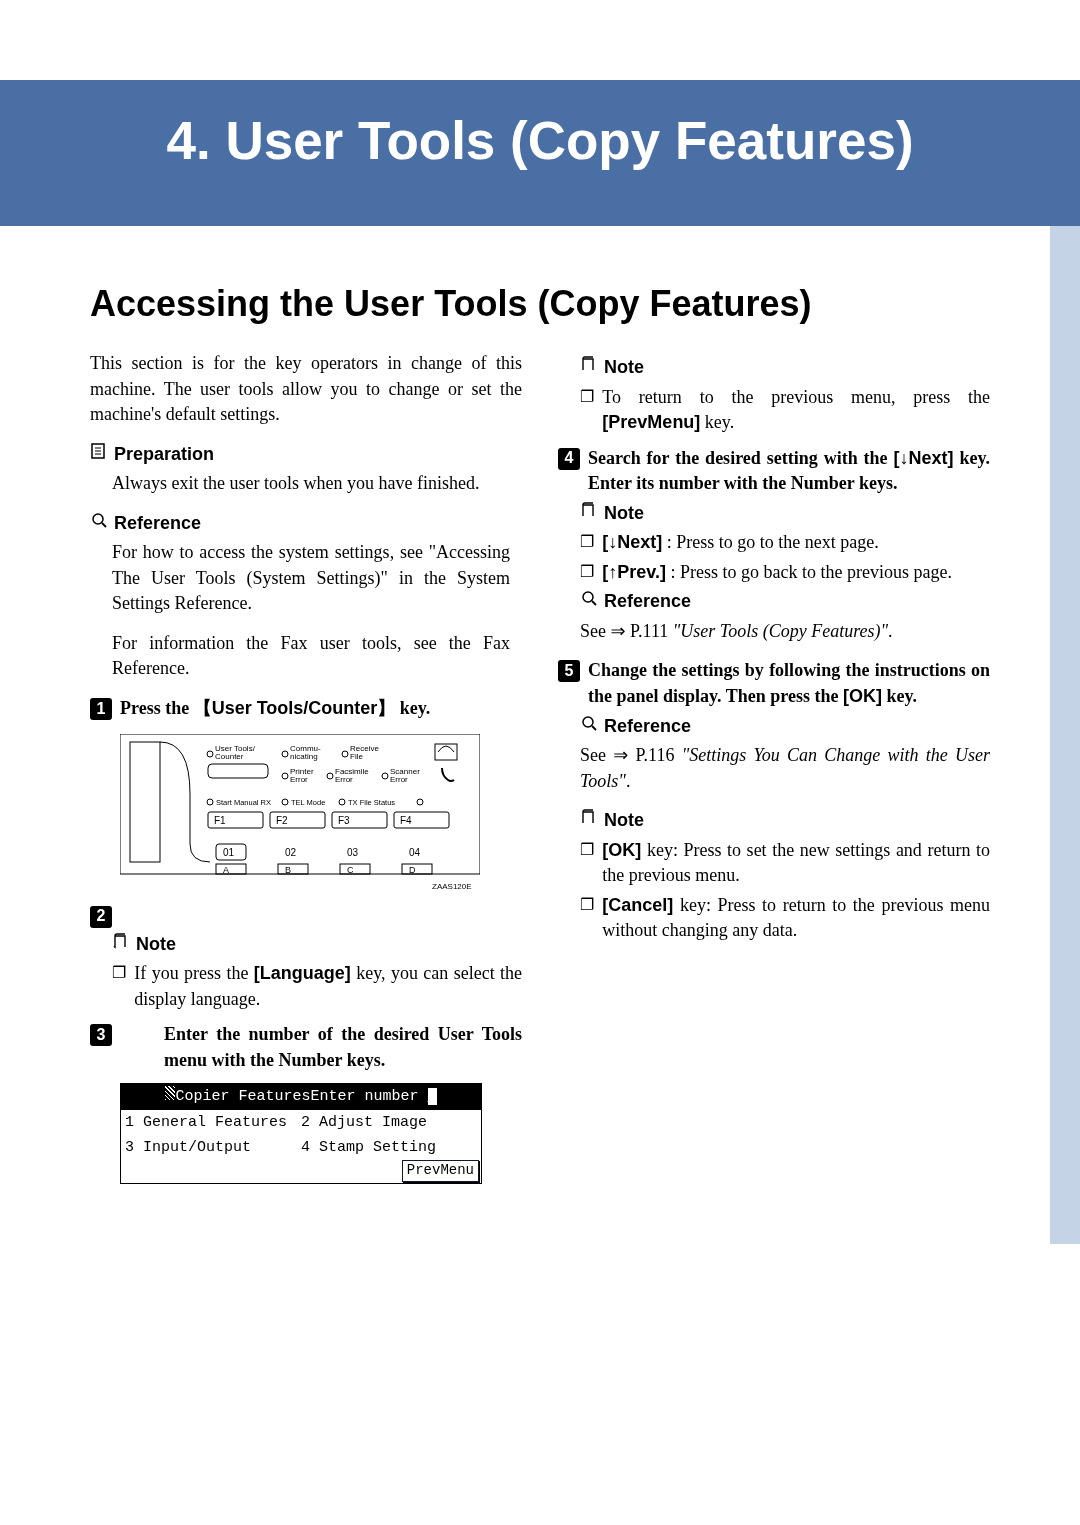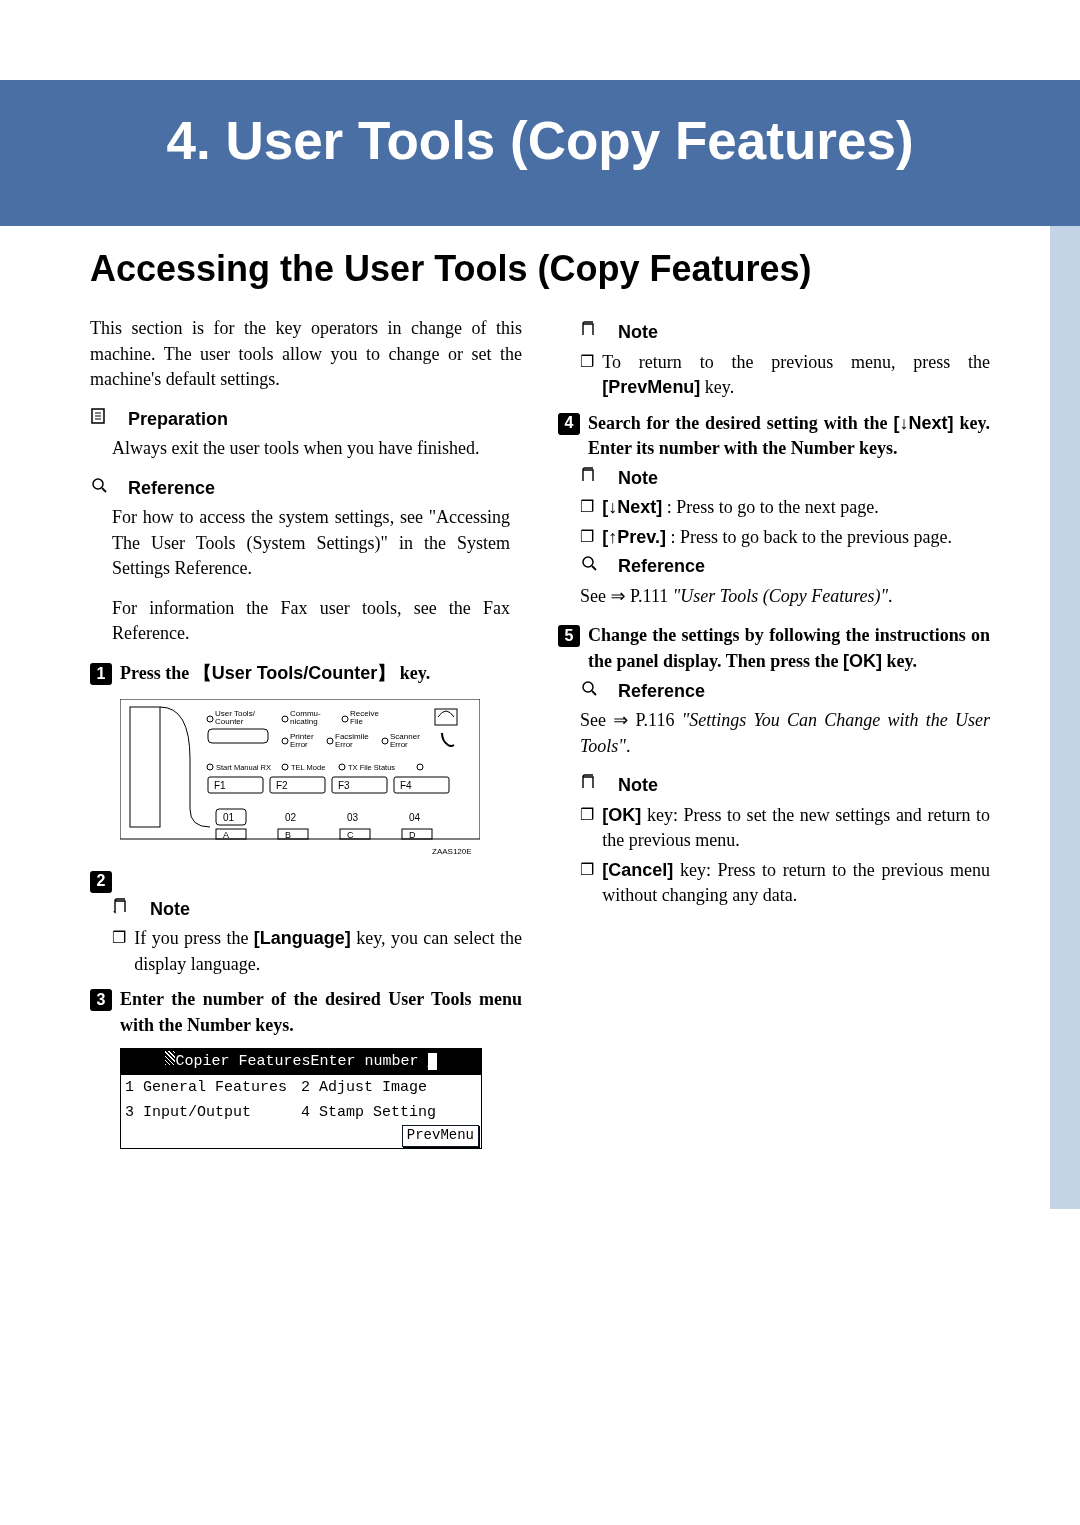--- a/index.html
+++ b/index.html
@@ -15,21 +15,21 @@
     margin-top: 80px;
   }
   .chapter-title {
     font-family: "Century Gothic", "Avant Garde", Arial, sans-serif;
     font-size: 53px;
     font-weight: bold;
     color: #fff;
     text-align: center;
   }
   .main-area {
-    padding: 16px 90px 60px 90px;
+    padding: 51px 90px 60px 90px;
     position: relative;
   }
   .side-stripe{
     position:absolute;
     top:0;
     right:0;
     width:30px;
     height:100%;
     background:#c4d3e6;
   }
@@ -42,21 +42,21 @@
   .columns {
     display: flex;
     gap: 36px;
   }
   .col {
     width: 50%;
     font-size: 18px;
     line-height: 1.42;
   }
   .intro { text-align: justify; margin-bottom: 14px; }
-  .sub-head-row { display:flex; align-items:center; gap:20px; margin-top:4px; }
+  .sub-head-row { display:flex; align-items:center; gap:6px; margin-top:4px; }
   .sub-head {
     font-family: Arial, Helvetica, sans-serif;
     font-weight: bold;
     font-size: 18px;
   }
   .body-text { margin: 4px 12px 14px 22px; text-align: justify; }
   .body-text-block { margin: 4px 0 14px 22px; text-align: justify; }
   .step-row { display:flex; align-items:flex-start; gap:8px; margin-top:10px; }
   .step-num {
     display:inline-flex;
@@ -231,21 +231,21 @@
       </div>
       <div class="bullet-row">
         <span class="bullet-glyph">❐</span>
         <span class="bullet-text">
           <span>If you press the </span><span class="sans-bold">[Language]</span><span> key, you can select the display language.</span>
         </span>
       </div>
 
       <div class="step-row">
         <span class="step-num">3</span>
-        <span class="step-text" style="text-align:justify;">Enter the number of the desired User Tools menu with the Number keys.</span>
+        <span class="step-text" style="text-align:justify;margin-left:44px;">Enter the number of the desired User Tools menu with the Number keys.</span>
       </div>
 
       <div class="panel-display">
         <div class="panel-row1">
           <span><span class="hatch"></span><span>Copier Features</span></span>
           <span><span>Enter number</span> <span style="background:#fff;color:#fff;">_</span></span>
         </div>
         <div class="panel-row2">
           <span class="panel-cell">1 General Features</span>
           <span class="panel-cell">2 Adjust Image</span>

